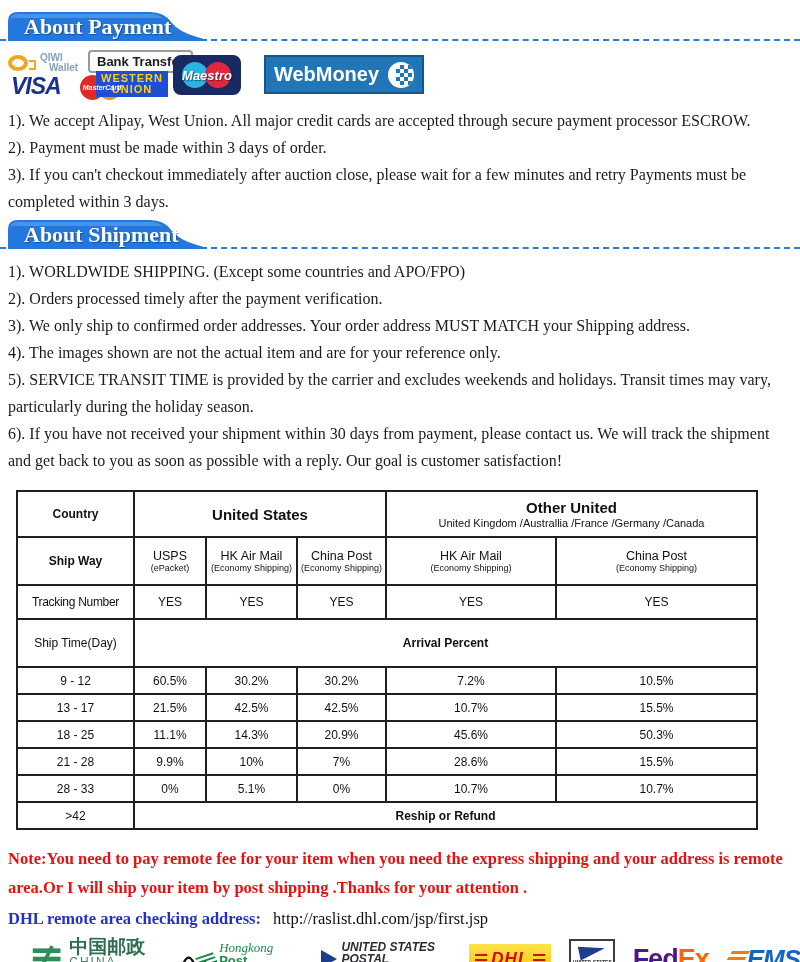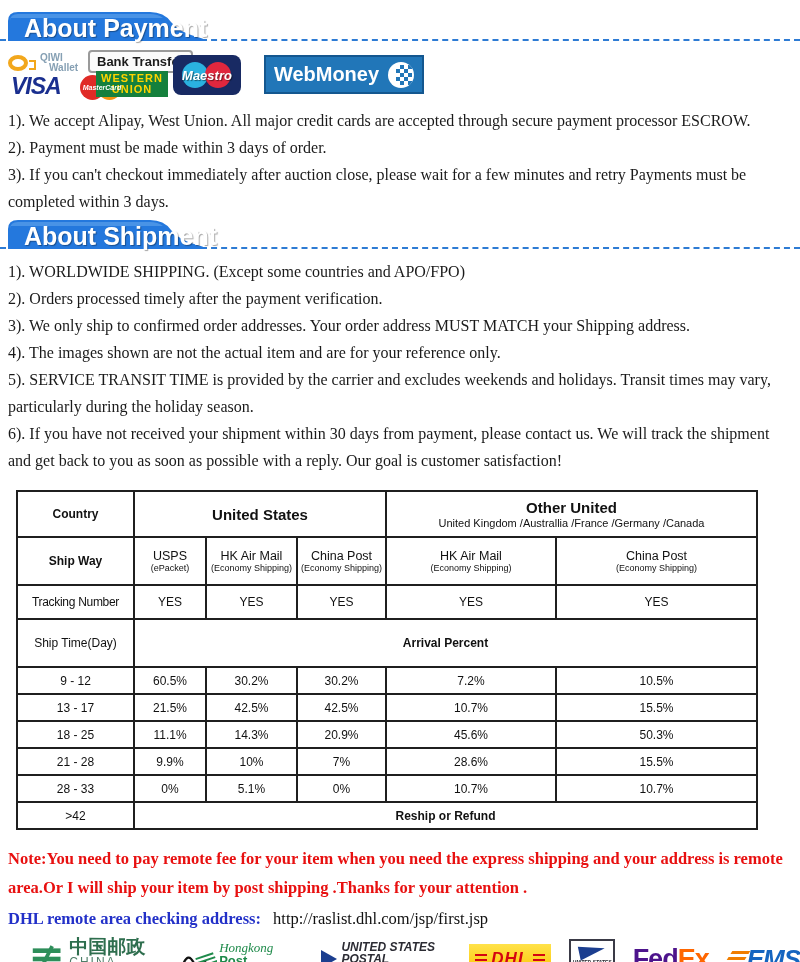--- a/index.html
+++ b/index.html
@@ -5,43 +5,43 @@
   * { margin:0; padding:0; box-sizing:border-box; }
   html,body { width:800px; height:962px; background:#ffffff; overflow:hidden;
               font-family:"Liberation Serif", serif; color:#1a1a1a; }
 
   
   .banner-wrap { position:relative; width:100%; border-bottom:2px dashed #2d7bd4; height:32px; }
   .banner-wrap.first { margin-top:9px; }
   .banner-wrap.second { margin-top:2px; }
   .banner-svg { position:absolute; left:6px; bottom:-2px; }
   .banner-title { position:absolute; left:24px; top:5px; z-index:2;
-                  font-family:Liberation Sans, sans-serif; font-weight:bold;
-                  font-size:25px; color:#ffffff; text-shadow:1px 1px 1px rgba(0,0,0,.35); }
+                  font-family:Liberation Serif, serif; font-weight:bold;
+                  font-size:22px; color:#ffffff; text-shadow:1px 1px 1px rgba(0,0,0,.35); }
 
   
   .pay-logos { position:relative; height:52px; margin:8px 0 4px 0; }
   .qiwi { position:absolute; left:8px; top:4px; display:flex; align-items:center; }
   .qiwi-coin { width:20px; height:16px; border-radius:50%; border:4px solid #f2a71c; background:#fff; }
   .qiwi-tab { width:7px; height:10px; border:2px solid #f2a71c; border-left:none; margin-left:1px; margin-top:4px; }
   .qiwi-text { margin-left:4px; font-family:"Liberation Sans",sans-serif; font-size:10px; font-weight:bold;
                color:#86a0b4; line-height:10px; }
   .qiwi-text .l2 { padding-left:9px; }
   .bank-transfer { position:absolute; left:88px; top:1px; border:2px solid #9a9a9a; border-radius:4px;
                    background:#fbfbfb; padding:2px 7px; font-family:"Liberation Sans",sans-serif;
                    font-size:13px; font-weight:bold; color:#1c1c1c; }
   .visa { position:absolute; left:11px; top:24px; font-family:"Liberation Sans",sans-serif;
           font-size:23px; font-weight:bold; font-style:italic; color:#1a2f8f; letter-spacing:-1px; }
   .mastercard { position:absolute; left:80px; top:26px; width:52px; height:25px; }
   .mc-red  { position:absolute; left:0;  top:0; width:25px; height:25px; border-radius:50%; background:#e02a26; }
   .mc-org  { position:absolute; left:17px; top:0; width:25px; height:25px; border-radius:50%; background:#f2930f; }
   .mc-text { position:absolute; left:2px; top:9px; width:40px; text-align:center; z-index:2;
              font-family:"Liberation Sans",sans-serif; font-style:italic; font-weight:bold;
              font-size:7px; color:#ffffff; }
-  .wunion { position:absolute; left:96px; top:22px; background:#15803d; padding:2px 5px; text-align:center;
+  .wunion { position:absolute; left:96px; top:22px; background:#1d4ed8; padding:2px 5px; text-align:center;
             font-family:"Liberation Sans",sans-serif; font-weight:bold; font-size:11px; line-height:11px;
             color:#ffd400; letter-spacing:1px; }
   .maestro { position:absolute; left:173px; top:6px; width:68px; height:40px; background:#182a63;
              border-radius:8px; }
   .ma-blue { position:absolute; left:9px; top:7px; width:26px; height:26px; border-radius:50%; background:#2ab2e0; }
   .ma-red  { position:absolute; left:32px; top:7px; width:26px; height:26px; border-radius:50%; background:#e0273e; }
   .ma-text { position:absolute; left:0; top:13px; width:100%; text-align:center; z-index:2;
              font-family:"Liberation Sans",sans-serif; font-style:italic; font-weight:bold; font-size:13px;
              color:#fff; text-shadow:1px 1px 1px rgba(0,0,0,.5); }
   .webmoney { position:absolute; left:264px; top:6px; width:160px; height:39px; background:#2176b8;

